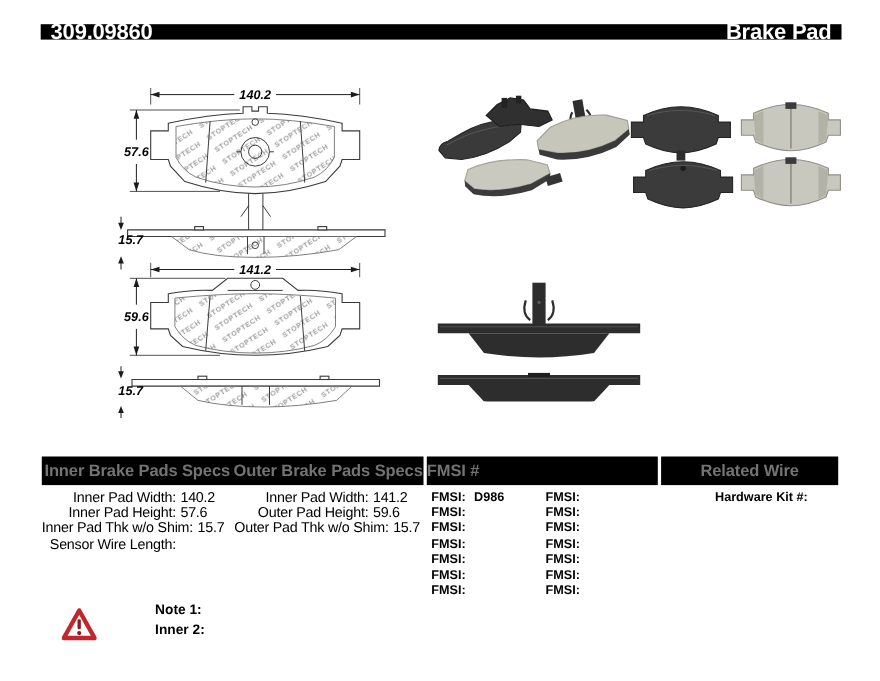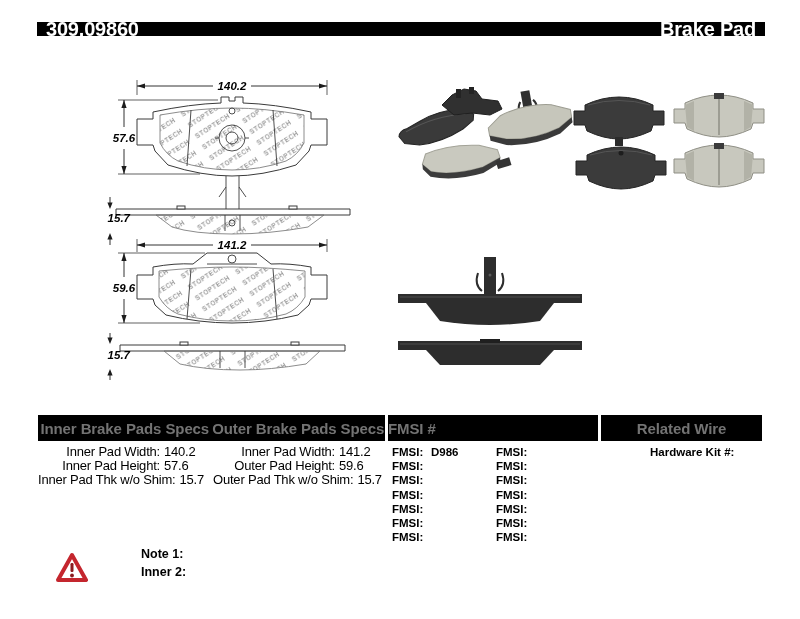--- a/index.html
+++ b/index.html
@@ -227,20 +227,24 @@
       <span class="spec-value">140.2</span>
     </div>
     <div class="spec-row">
       <span>Inner Pad Height:</span>
       <span class="spec-value">57.6</span>
     </div>
     <div class="spec-row">
       <span>Inner Pad Thk w/o Shim:</span>
       <span class="spec-value">15.7</span>
     </div>
+    <div class="spec-row">
+      <span>Sensor Wire Length:</span>
+      <span class="spec-value"></span>
+    </div>
   </div>
 
   <div class="spec-col col-outer">
     <div class="spec-row">
       <span>Inner Pad Width:</span>
       <span class="spec-value">141.2</span>
     </div>
     <div class="spec-row">
       <span>Outer Pad Height:</span>
       <span class="spec-value">59.6</span>

